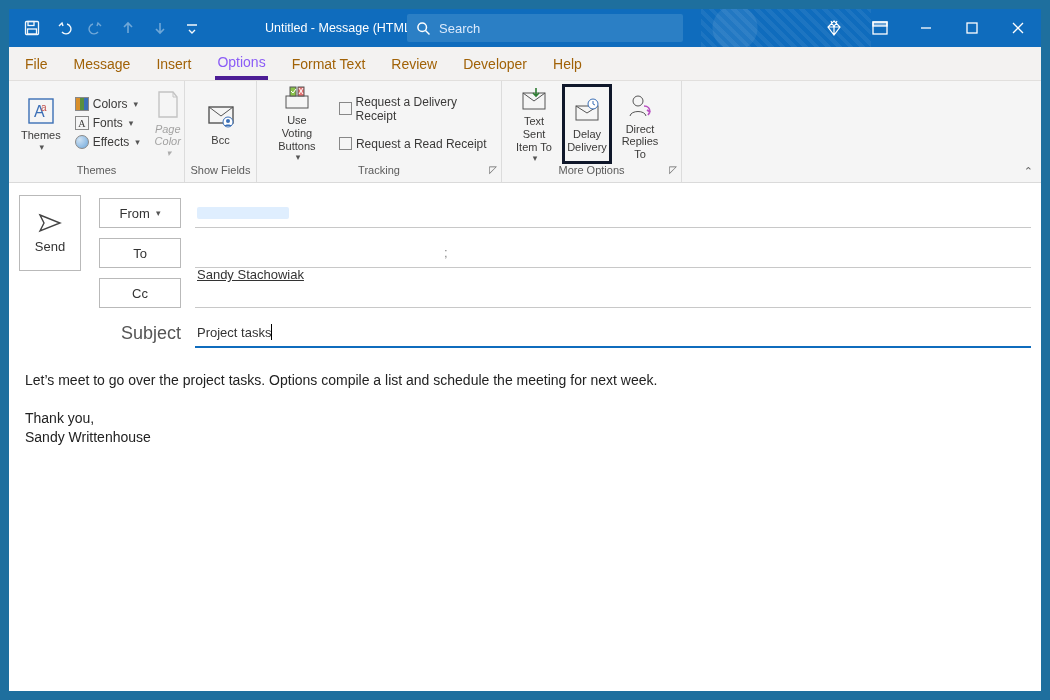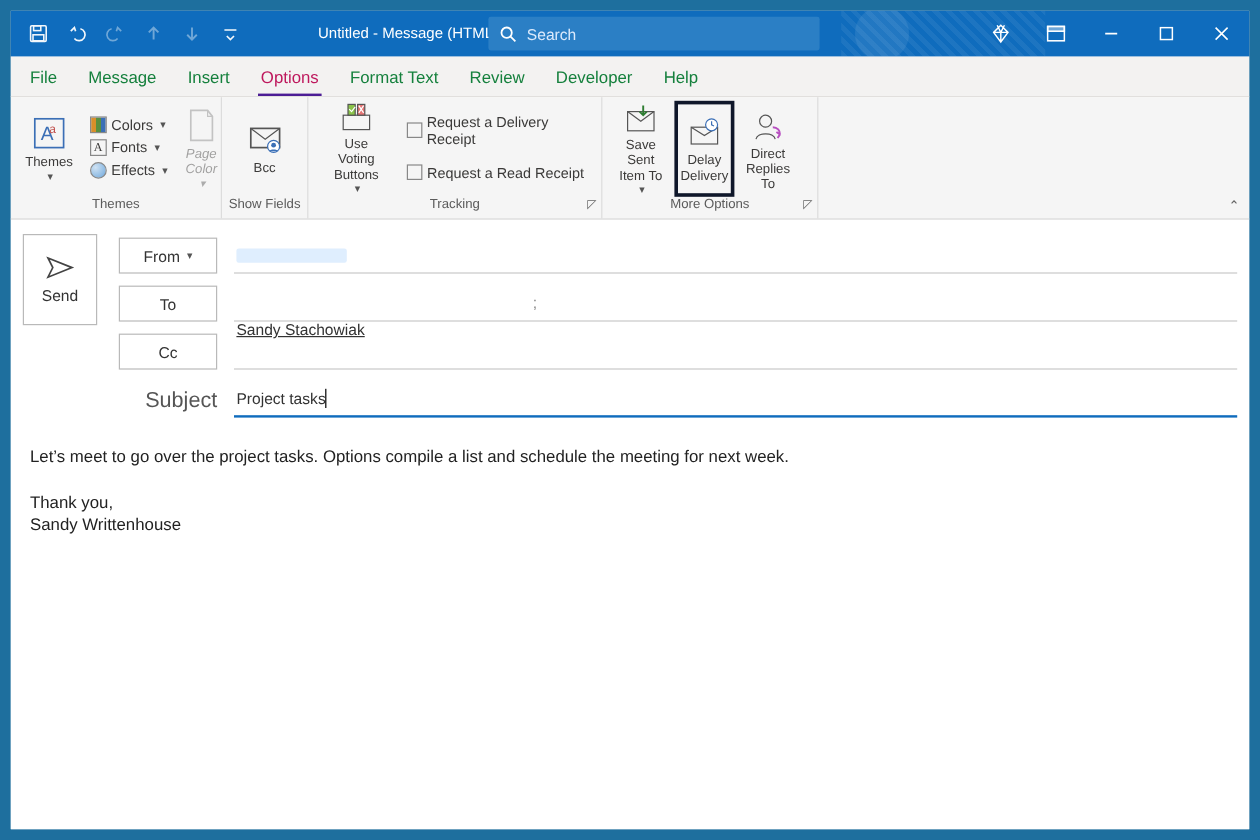--- a/index.html
+++ b/index.html
@@ -21,22 +21,22 @@
   .titlebar .title { position: absolute; left: 50%; transform: translateX(-260px); }
   .searchbox { position: absolute; left: 398px; top: 5px; width: 276px; height: 28px; background: #2b7fc5; display: flex; align-items: center; border-radius: 2px; }
   .searchbox .mag { width: 32px; display:flex; align-items:center; justify-content:center; }
   .searchbox input { flex:1; background: transparent; border: none; outline: none; color: #ffffff; font-size: 13px; }
   .searchbox input::placeholder { color: #dbeafc; }
   .win-controls { margin-left: auto; display: flex; }
   .win-controls .btn { width: 46px; height: 38px; display:flex; align-items:center; justify-content:center; }
 
   
   .menutabs { height: 34px; background: #f3f2f1; display: flex; align-items: flex-end; padding-left: 14px; gap: 22px; border-bottom: 1px solid #e1dfdd; }
-  .menutabs .tab { font-size: 14px; color: #15803d; padding: 6px 2px 8px 2px; cursor: pointer; }
-  .menutabs .tab.active { color: #be185d; border-bottom: 2px solid #4c1d95; padding-bottom: 6px; }
+  .menutabs .tab { font-size: 14px; color: #a16207; padding: 6px 2px 8px 2px; cursor: pointer; }
+  .menutabs .tab.active { color: #8b5cf6; border-bottom: 4px solid #4c1d95; padding-bottom: 6px; }
 
   
   .ribbon { height: 102px; background: #f5f5f5; border-bottom: 1px solid #dadada; display: flex; position: relative; }
   .group { border-right: 1px solid #dcdcdc; display:flex; flex-direction:column; }
   .group .controls { flex:1; display:flex; align-items:center; }
   .group .label { height:18px; font-size:11px; color:#5b5b5b; text-align:center; position:relative; }
   .group .label .dlg { position:absolute; right:4px; top:0; font-size:10px; color:#666; }
   .ribbtn { font-size:11px; color:#3b3a39; text-align:center; line-height:1.15; }
   .bigbtn { display:flex; flex-direction:column; align-items:center; justify-content:center; padding:2px 6px 0 6px; height:80px; }
   .bigbtn .ico { width:32px; height:32px; display:flex; align-items:center; justify-content:center; margin-bottom:2px; }
@@ -262,21 +262,21 @@
     <div class="group" style="width:180px;border-right:1px solid #dcdcdc">
       <div class="controls" style="padding:2px 4px 0 4px;gap:0">
         <div class="bigbtn ribbtn" style="width:56px">
           <div class="ico">
             <svg width="28" height="26" viewBox="0 0 28 26">
                 <rect x="3" y="7" width="22" height="16" fill="none" stroke="#555"></rect>
                 <path d="M3 7l11 8 11-8" fill="none" stroke="#555"></path>
                 <path d="M16 2v8m-3-3l3 3 3-3" stroke="#2e7d32" fill="none" stroke-width="1.6"></path>
               </svg>
           </div>
-          <span style="white-space:pre-line">Save Sent
+          <span style="white-space:pre-line">Text Sent
 Item To</span>
             <span class="chev">▾</span>
         </div>
         <div class="bigbtn ribbtn red-highlight" style="width:50px;padding-top:0">
           <div class="ico">
             <svg width="28" height="26" viewBox="0 0 28 26">
                 <rect x="3" y="9" width="22" height="14" fill="none" stroke="#555"></rect>
                 <path d="M3 9l11 7 11-7" fill="none" stroke="#555"></path>
                 <circle cx="20" cy="7" r="5" fill="#fff" stroke="#3b6fb6"></circle>
                 <path d="M20 4v3l2 1" stroke="#3b6fb6" fill="none"></path>

